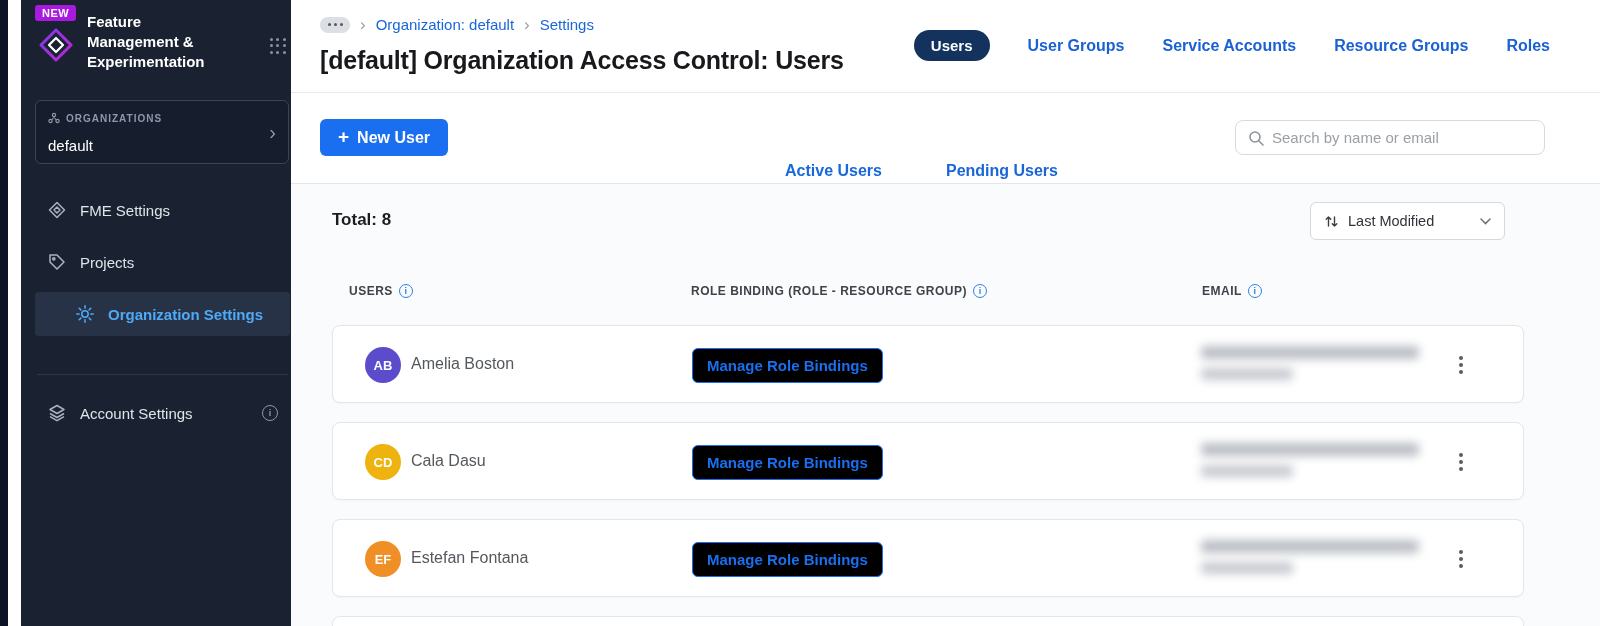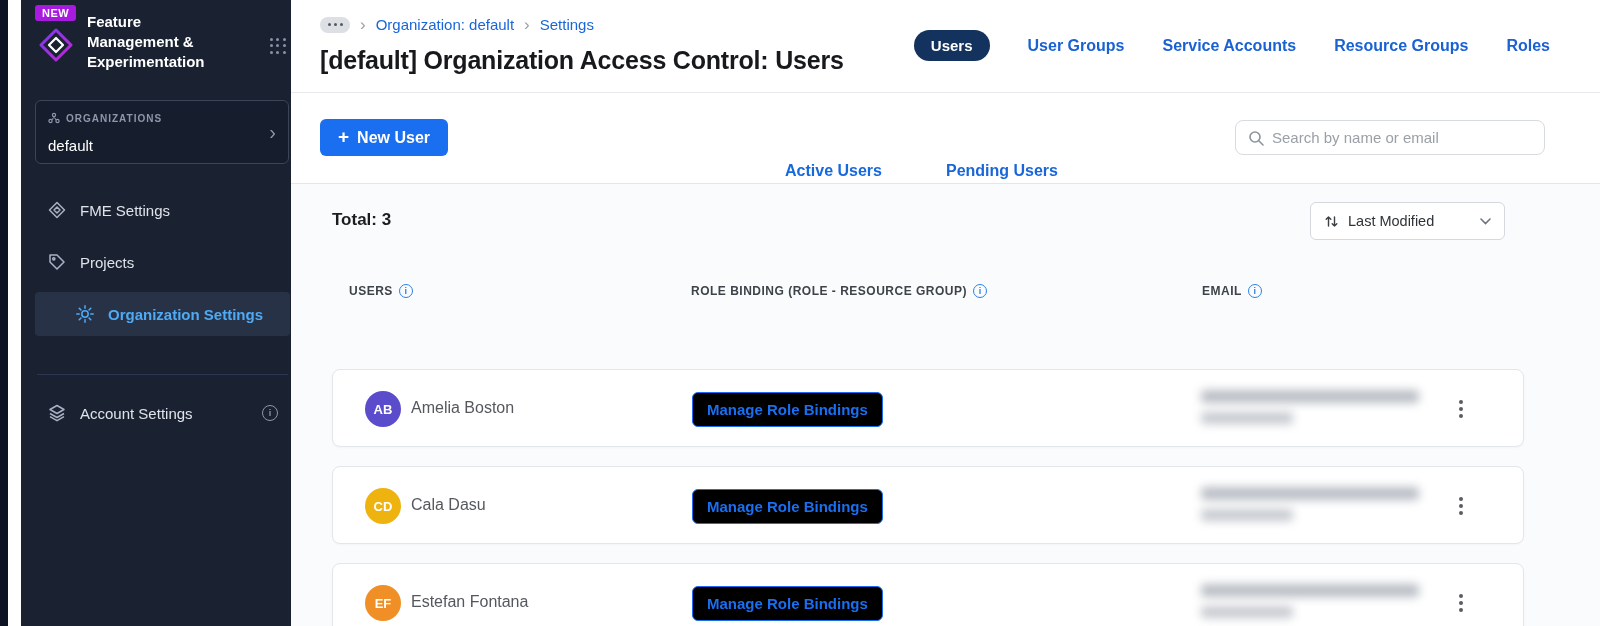--- a/index.html
+++ b/index.html
@@ -84,21 +84,21 @@
     align-items:center; gap:9px; padding:0 13px; cursor:pointer; }
   .sort-label { font-size:14.5px; color:#2f3339; flex:1; }
 
   .col-header { position:absolute; top:100px; display:flex; align-items:center; gap:6px; }
   .col-header .txt { font-size:12px; font-weight:700; letter-spacing:.5px; color:#3e434a; }
   .info-dot { width:14px; height:14px; border:1.3px solid #2e80e8; border-radius:50%;
     color:#2e80e8; font-size:9px; font-weight:700; display:inline-flex; align-items:center;
     justify-content:center; cursor:pointer; }
 
   .user-card { position:absolute; left:41px; width:1192px; height:78px; background:#fff;
-    border:1px solid #e3e6ea; border-radius:8px; box-shadow:0 1px 2px rgba(20,30,50,.03);margin-top:44px; }
+    border:1px solid #e3e6ea; border-radius:8px; box-shadow:0 1px 2px rgba(20,30,50,.03); }
   .avatar { position:absolute; left:32px; top:21px; width:36px; height:36px; border-radius:50%;
     color:#fff; font-size:13px; font-weight:700; display:flex; align-items:center; justify-content:center; }
   .user-name { position:absolute; left:78px; top:29px; font-size:16px; color:#54585d; }
   .manage-btn { position:absolute; left:359px; top:22px; height:35px; background:#000000;
     border:1.5px solid #1a6ef0; border-radius:6px; color:#1a6ef0; font-family:inherit;
     font-size:15px; font-weight:600; padding:0 14px; cursor:pointer; }
   .email-blur { position:absolute; left:868px; top:20px; }
   .email-blur .bar1 { width:218px; height:13px; border-radius:4px; background:#b9bdc4; filter:blur(5px); }
   .email-blur .bar2 { width:92px; height:12px; border-radius:4px; background:#c6c9cf; filter:blur(5px); margin-top:9px; }
   .kebab { position:absolute; left:1118px; top:26px; width:20px; height:26px; display:flex;
@@ -236,21 +236,21 @@
         <circle cx="7" cy="7" r="5"></circle>
           <path d="M11 11 L15 15"></path>
       </svg>
       <input type="text" placeholder="Search by name or email" style="">
     </div>
 
     <div class="divider-2"></div>
 
     <section class="content">
 
-      <div class="total-label">Total: 3</div>
+      <div class="total-label">Total: 8</div>
 
       <div class="sort-box">
         <svg width="15" height="15" viewBox="0 0 15 15" fill="none" stroke="#3c4043" stroke-width="1.4" stroke-linecap="round" stroke-linejoin="round">
           <path d="M4.5 12 V3 M4.5 3 L2.2 5.3 M4.5 3 L6.8 5.3"></path>
           <path d="M10.5 3 V12 M10.5 12 L8.2 9.7 M10.5 12 L12.8 9.7"></path>
         </svg>
         <span class="sort-label">Last Modified</span>
         <svg width="11" height="7" viewBox="0 0 11 7" fill="none" stroke="#70767d" stroke-width="1.6" stroke-linecap="round">
           <path d="M1 1 L5.5 5.5 L10 1"></path>
         </svg>

